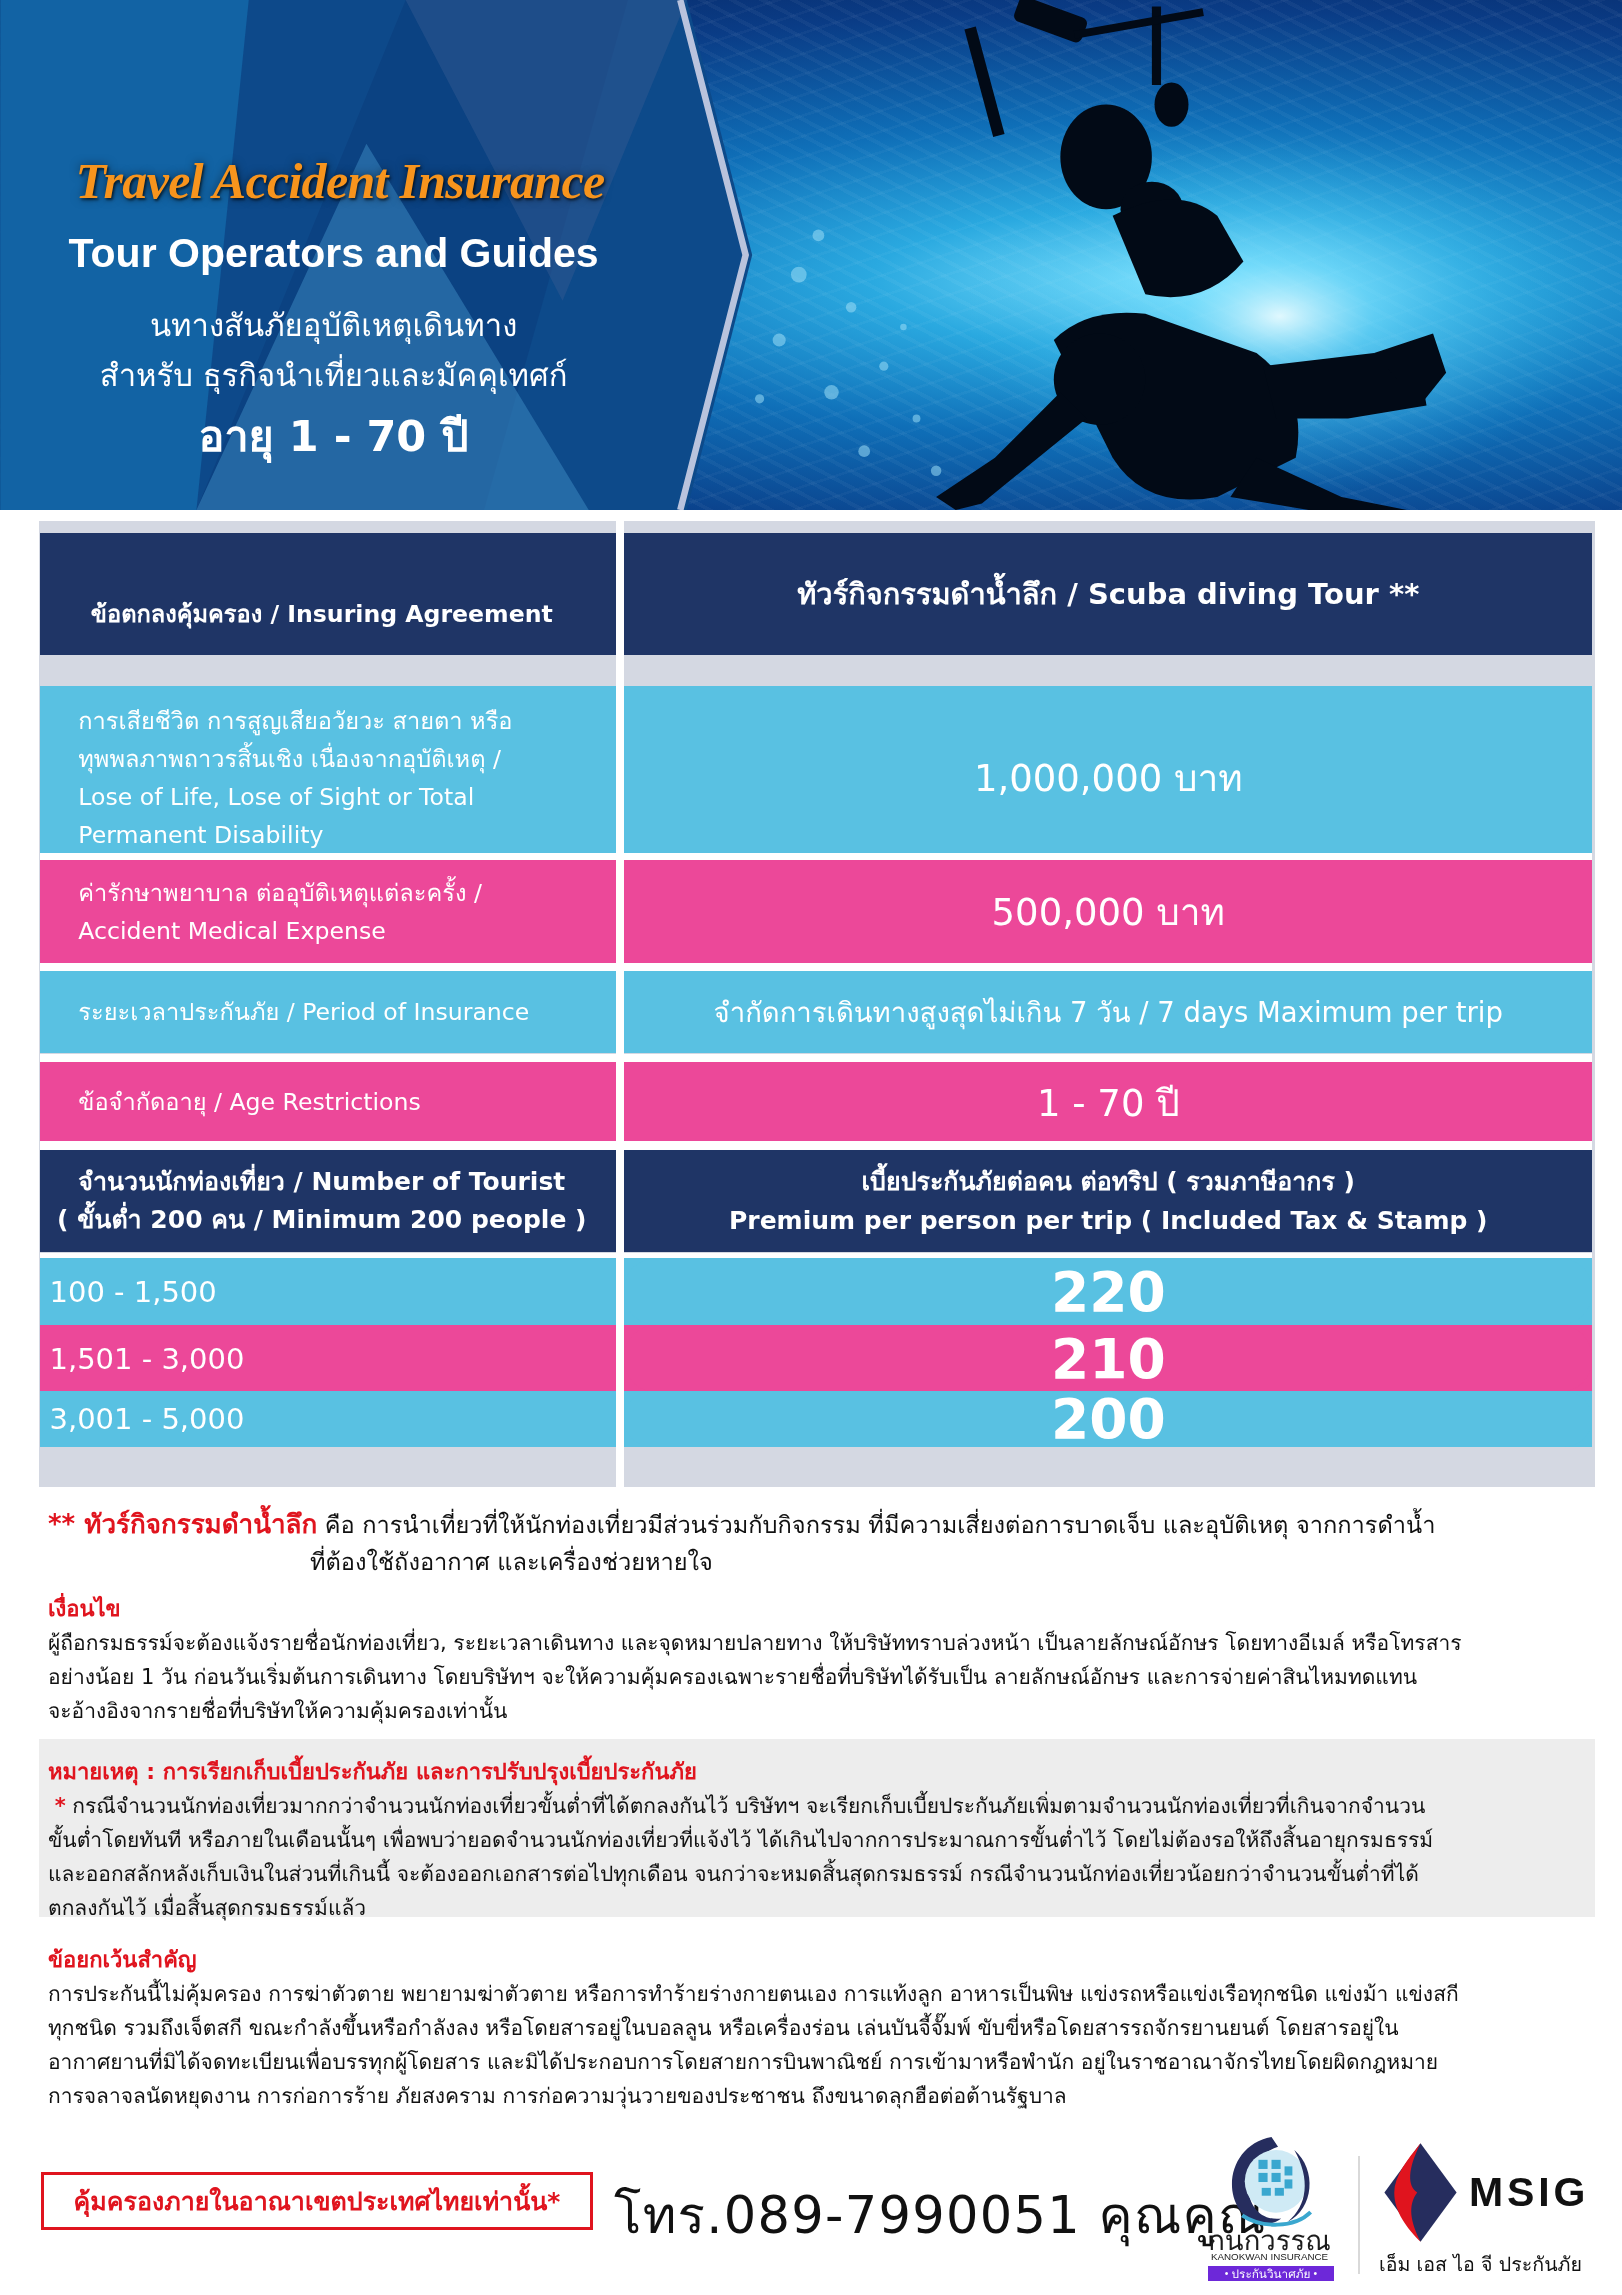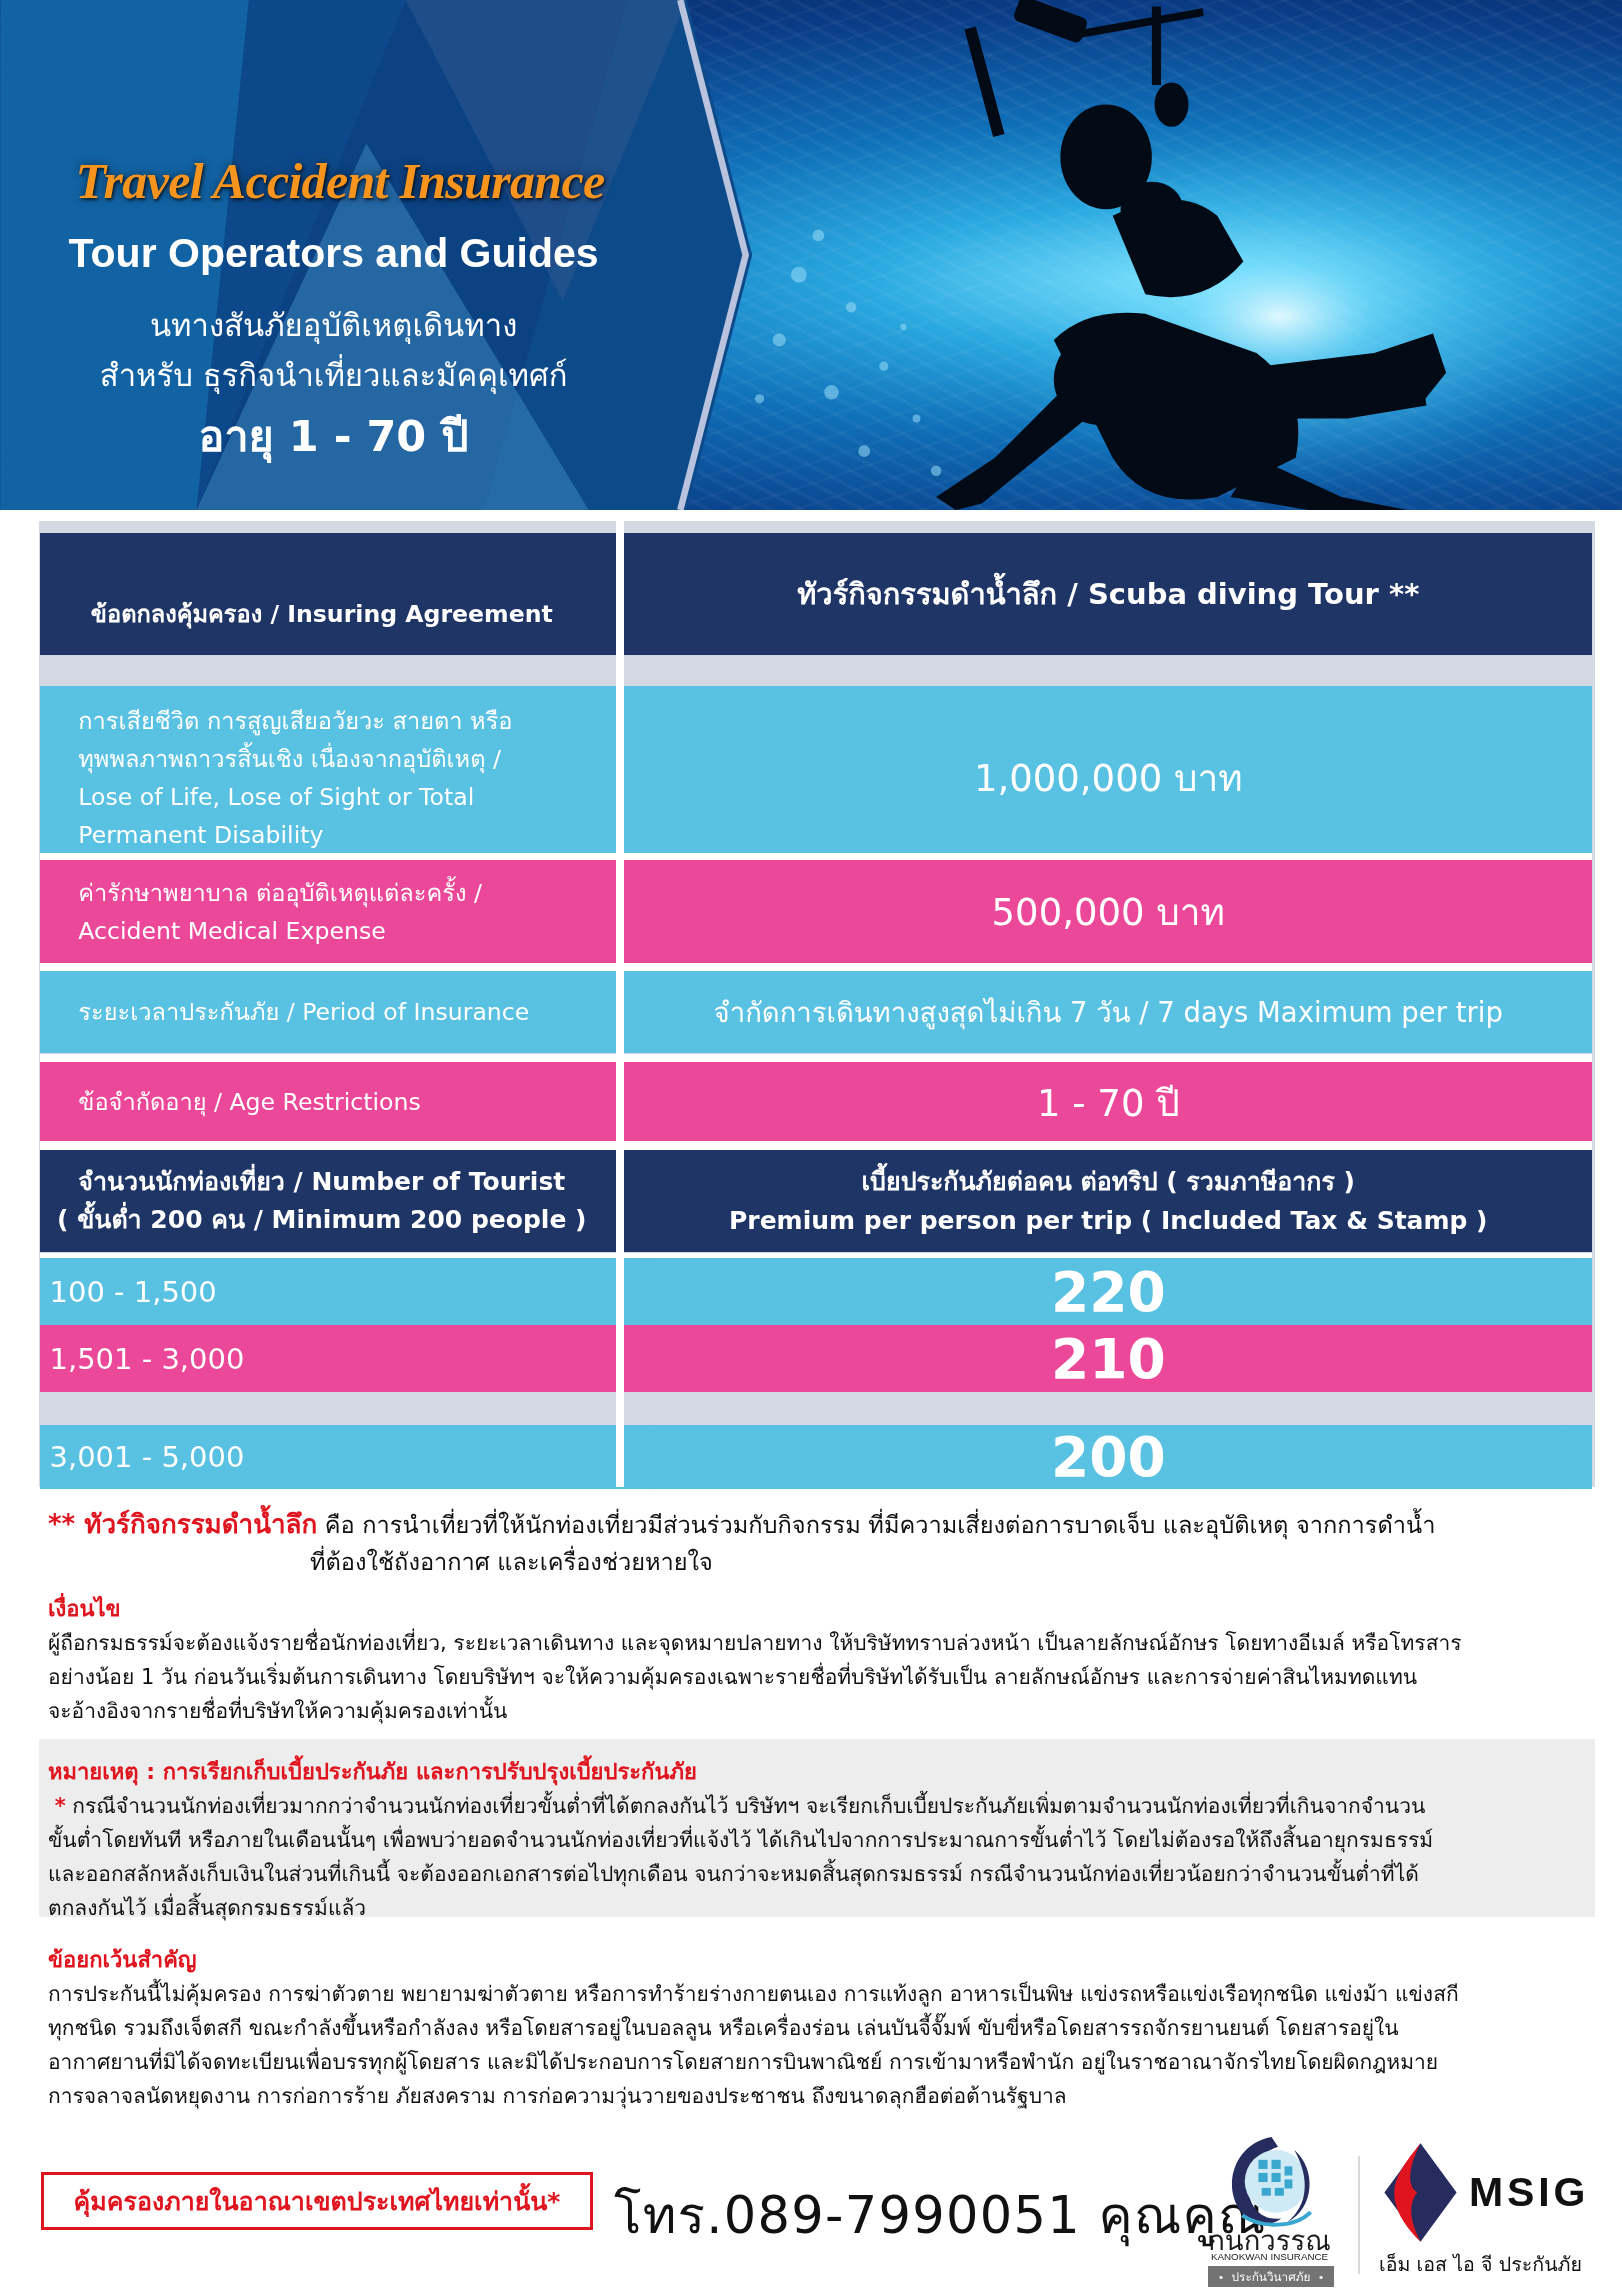--- a/index.html
+++ b/index.html
@@ -98,21 +98,21 @@
     display:flex; align-items:center; justify-content:center;
     color:#e0141e; font-weight:bold; font-size:25px; font-family:"DejaVu Sans", sans-serif;
   }
   .phone {
     position:absolute; left:614px; top:2174px; height:65px;
     font-size:51px; color:#111; font-family:"DejaVu Sans", sans-serif; letter-spacing:1.3px;
   }
   .logo-kk { position:absolute; left:1203px; top:2130px; width:137px; height:151px; }
   .kk-th { position:absolute; left:1197px; top:2218px; width:145px; text-align:center; font-size:27.5px; color:#1c1c1c; font-family:"DejaVu Sans", sans-serif; }
   .kk-en { position:absolute; left:1197px; top:2251px; width:145px; text-align:center; font-size:9.8px; color:#1c1c1c; }
-  .kk-band { position:absolute; left:1208px; top:2266px; width:126px; height:21px; background:#737373; color:#fff; font-size:11.8px; display:flex; align-items:center; justify-content:center; font-family:Liberation Mono, monospace; }
+  .kk-band { position:absolute; left:1208px; top:2266px; width:126px; height:15px; background:#6d28d9; color:#fff; font-size:11.8px; display:flex; align-items:center; justify-content:center; font-family:Liberation Serif, serif; }
   .vdiv { position:absolute; left:1358px; top:2156px; width:2px; height:118px; background:#d9d9d9; }
   .msig-mark { position:absolute; left:1381px; top:2140px; width:79px; height:105px; }
   .msig-word { position:absolute; left:1469px; top:2169px; font-size:41px; font-weight:bold; color:#111; letter-spacing:3.9px; }
   .msig-th { position:absolute; left:1379px; top:2248px; font-size:19.6px; color:#111; font-family:"DejaVu Sans", sans-serif;text-align:right; }
 </style>
 </head>
 <body>
 
 <div class="hero">
   <div class="ripple"></div>
@@ -231,21 +231,21 @@
   <div class="sep" style="top:732px;height:5.2px;"></div>
 
   <div class="trow light" style="top:737px;height:67px;">
     <div class="cell c1 light tier" style="padding-left:9.2px;">100 - 1,500</div>
     <div class="cell c2 light val-num">220</div>
   </div>
   <div class="trow mid" style="top:804px;height:67px;">
     <div class="cell c1 mid tier" style="padding-left:9.2px;">1,501 - 3,000</div>
     <div class="cell c2 mid val-num">210</div>
   </div>
-  <div class="trow light" style="top:904px;height:64px;">
+  <div class="trow light" style="top:870px;height:56px;">
     <div class="cell c1 light tier" style="padding-left:9.2px;">3,001 - 5,000</div>
     <div class="cell c2 light val-num">200</div>
   </div>
 
   <div class="vline" style="left:577px;"></div>
 </div>
 
 <div class="note note-dive">
   <span class="red">** ทัวร์กิจกรรมดำน้ำลึก</span>
   <span>คือ การนำเที่ยวที่ให้นักท่องเที่ยวมีส่วนร่วมกับกิจกรรม ที่มีความเสี่ยงต่อการบาดเจ็บ และอุบัติเหตุ จากการดำน้ำ</span>

